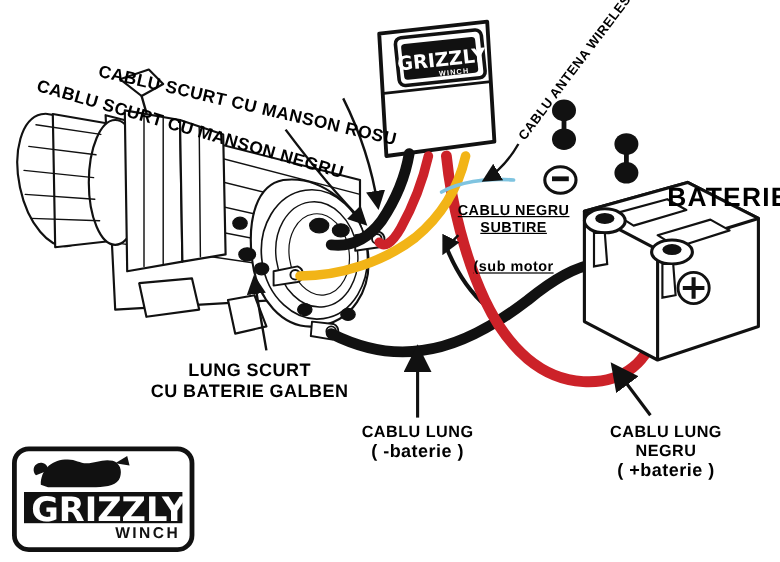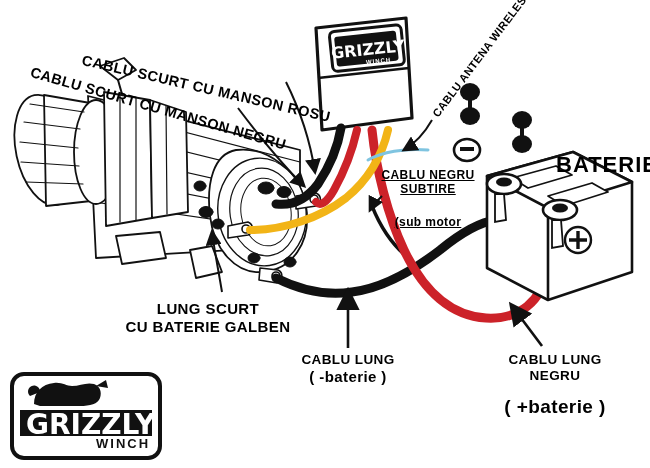--- a/index.html
+++ b/index.html
@@ -232,21 +232,21 @@
   </div>
 
   <div class="lbl ctr" style="left:278px;top:352px;width:140px;font-size:13.5px;">
     <div>CABLU LUNG</div>
     <div style="font-size:15px;">( -baterie )</div>
   </div>
 
   <div class="lbl ctr" style="left:480px;top:352px;width:150px;font-size:13.5px;">
     <div>CABLU LUNG</div>
     <div>NEGRU</div>
-    <div style="font-size:19px;margin-top:12px;">( +baterie )</div>
+    <div style="font-size:15px;">( +baterie )</div>
   </div>
 
   <div class="lbl" style="left:26px;top:408px;font-size:28px;color:#fff;
               letter-spacing:0;font-family:'DejaVu Sans',sans-serif;">GRIZZLY</div>
   <div class="lbl" style="left:96px;top:436px;font-size:13px;color:#111;
               letter-spacing:2px;">WINCH</div>
 
 </div>
 
 </body></html>

